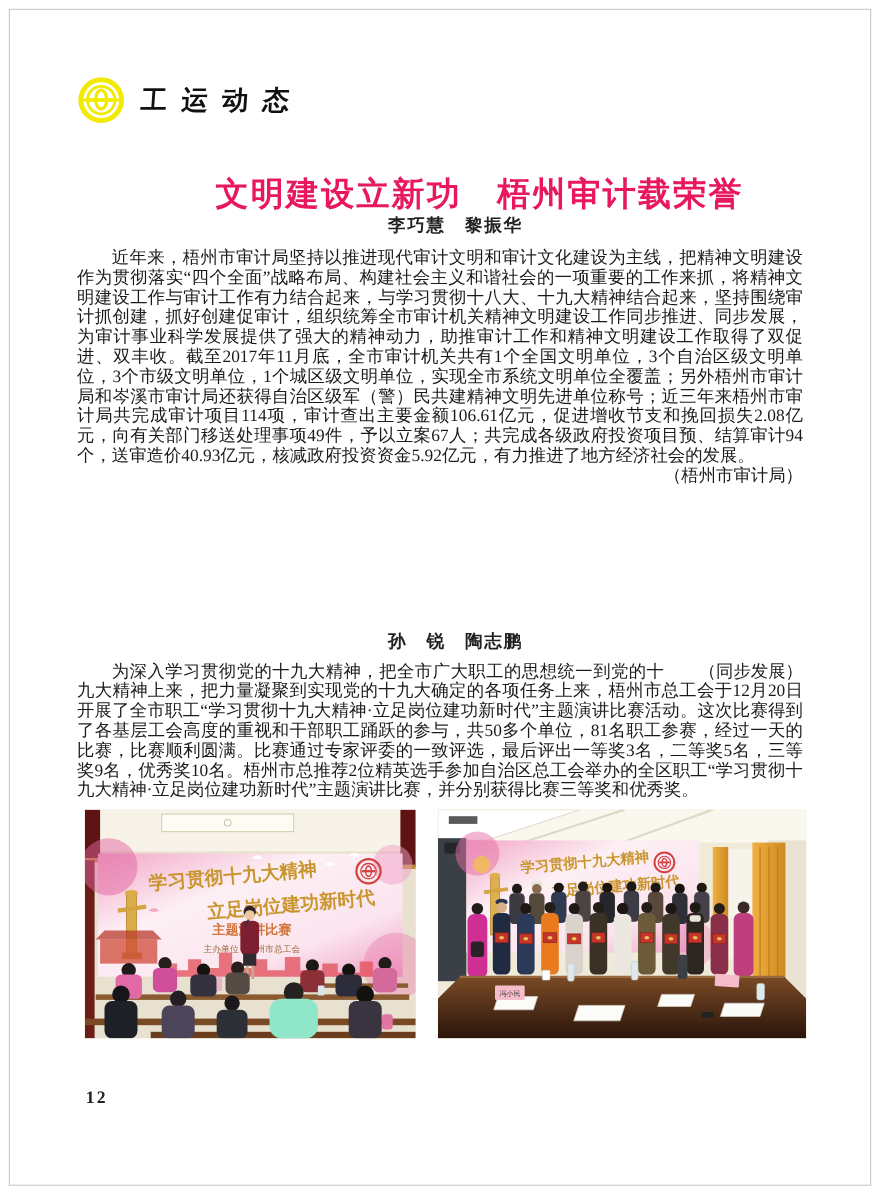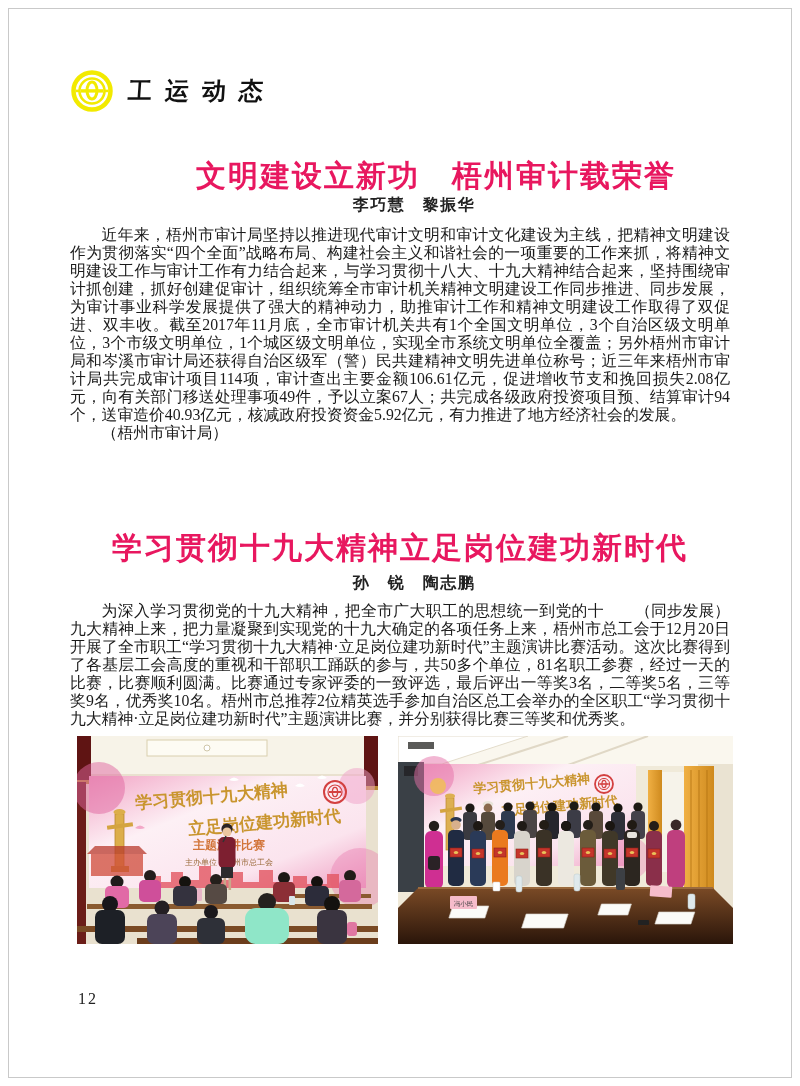--- a/index.html
+++ b/index.html
@@ -26,31 +26,31 @@
   .authors { position:absolute; left:0; width:776px; text-align:center;
     font-size:16px; font-weight:bold; letter-spacing:1.5px; color:#222;margin-left:26px; }
   .authors-1 { top:195px; }
   .authors-2 { top:573px; }
 
   .body-text { position:absolute; left:70px; width:660px; font-size:15.8px;
     line-height:18px; text-align:justify; color:#1a1a1a; }
   .body-1 { top:226px; }
   .body-2 { top:602px; }
   .body-text p { margin:0; text-indent:2em; }
-  .attr-line { text-indent:0; margin:0; }
+  .attr-line { text-align:right; text-indent:0; margin:0; }
   .attr-inline { float:right; }
 
   .photo { position:absolute; top:736px; height:208px; overflow:hidden;
     background:#efe8d8; }
   .photo-left  { left:77px;  width:301px; }
   .photo-right { left:398px; width:335px; }
   .photo svg { display:block; }
 
   .page-number { position:absolute; left:78px; top:990px; font-size:16px;
-    color:#222; letter-spacing:2px; }
+    color:#222; letter-spacing:2px;font-weight:bold; }
 </style>
 </head>
 <body>
 
 <div class="page">
   <div class="frame"></div>
 
   <div class="masthead">
     <svg class="masthead-logo" viewBox="0 0 44 44">
       <circle cx="22" cy="22" r="18.5" fill="none" stroke="#f2ea00" stroke-width="4.5"></circle>
@@ -63,21 +63,20 @@
     <div class="masthead-name">工运动态</div>
   </div>
 
   <div class="article-title title-1">文明建设立新功　梧州审计载荣誉</div>
   <div class="authors authors-1">李巧慧　黎振华</div>
   <div class="body-text body-1">
     <p>近年来，梧州市审计局坚持以推进现代审计文明和审计文化建设为主线，把精神文明建设作为贯彻落实“四个全面”战略布局、构建社会主义和谐社会的一项重要的工作来抓，将精神文明建设工作与审计工作有力结合起来，与学习贯彻十八大、十九大精神结合起来，坚持围绕审计抓创建，抓好创建促审计，组织统筹全市审计机关精神文明建设工作同步推进、同步发展，为审计事业科学发展提供了强大的精神动力，助推审计工作和精神文明建设工作取得了双促进、双丰收。截至2017年11月底，全市审计机关共有1个全国文明单位，3个自治区级文明单位，3个市级文明单位，1个城区级文明单位，实现全市系统文明单位全覆盖；另外梧州市审计局和岑溪市审计局还获得自治区级军（警）民共建精神文明先进单位称号；近三年来梧州市审计局共完成审计项目114项，审计查出主要金额106.61亿元，促进增收节支和挽回损失2.08亿元，向有关部门移送处理事项49件，予以立案67人；共完成各级政府投资项目预、结算审计94个，送审造价40.93亿元，核减政府投资资金5.92亿元，有力推进了地方经济社会的发展。</p>
     <p class="attr-line">（梧州市审计局）</p>
   </div>
 
-  <div class="article-title title-2">学习贯彻十九大精神立足岗位建功新时代</div>
   <div class="authors authors-2">孙　锐　陶志鹏</div>
   <div class="body-text body-2">
     <p><span class="attr-inline">（同步发展）</span><span>为深入学习贯彻党的十九大精神，把全市广大职工的思想统一到党的十九大精神上来，把力量凝聚到实现党的十九大确定的各项任务上来，梧州市总工会于12月20日开展了全市职工“学习贯彻十九大精神·立足岗位建功新时代”主题演讲比赛活动。这次比赛得到了各基层工会高度的重视和干部职工踊跃的参与，共50多个单位，81名职工参赛，经过一天的比赛，比赛顺利圆满。比赛通过专家评委的一致评选，最后评出一等奖3名，二等奖5名，三等奖9名，优秀奖10名。梧州市总推荐2位精英选手参加自治区总工会举办的全区职工“学习贯彻十九大精神·立足岗位建功新时代”主题演讲比赛，并分别获得比赛三等奖和优秀奖。</span></p>
   </div>
 
   <div class="photo photo-left">
     <svg viewBox="0 0 301 208" width="301" height="208">
       <defs>
         <linearGradient id="bannerG" x1="0" y1="0" x2="1" y2="1">
           <stop offset="0" stop-color="#f2a6c6"></stop>

